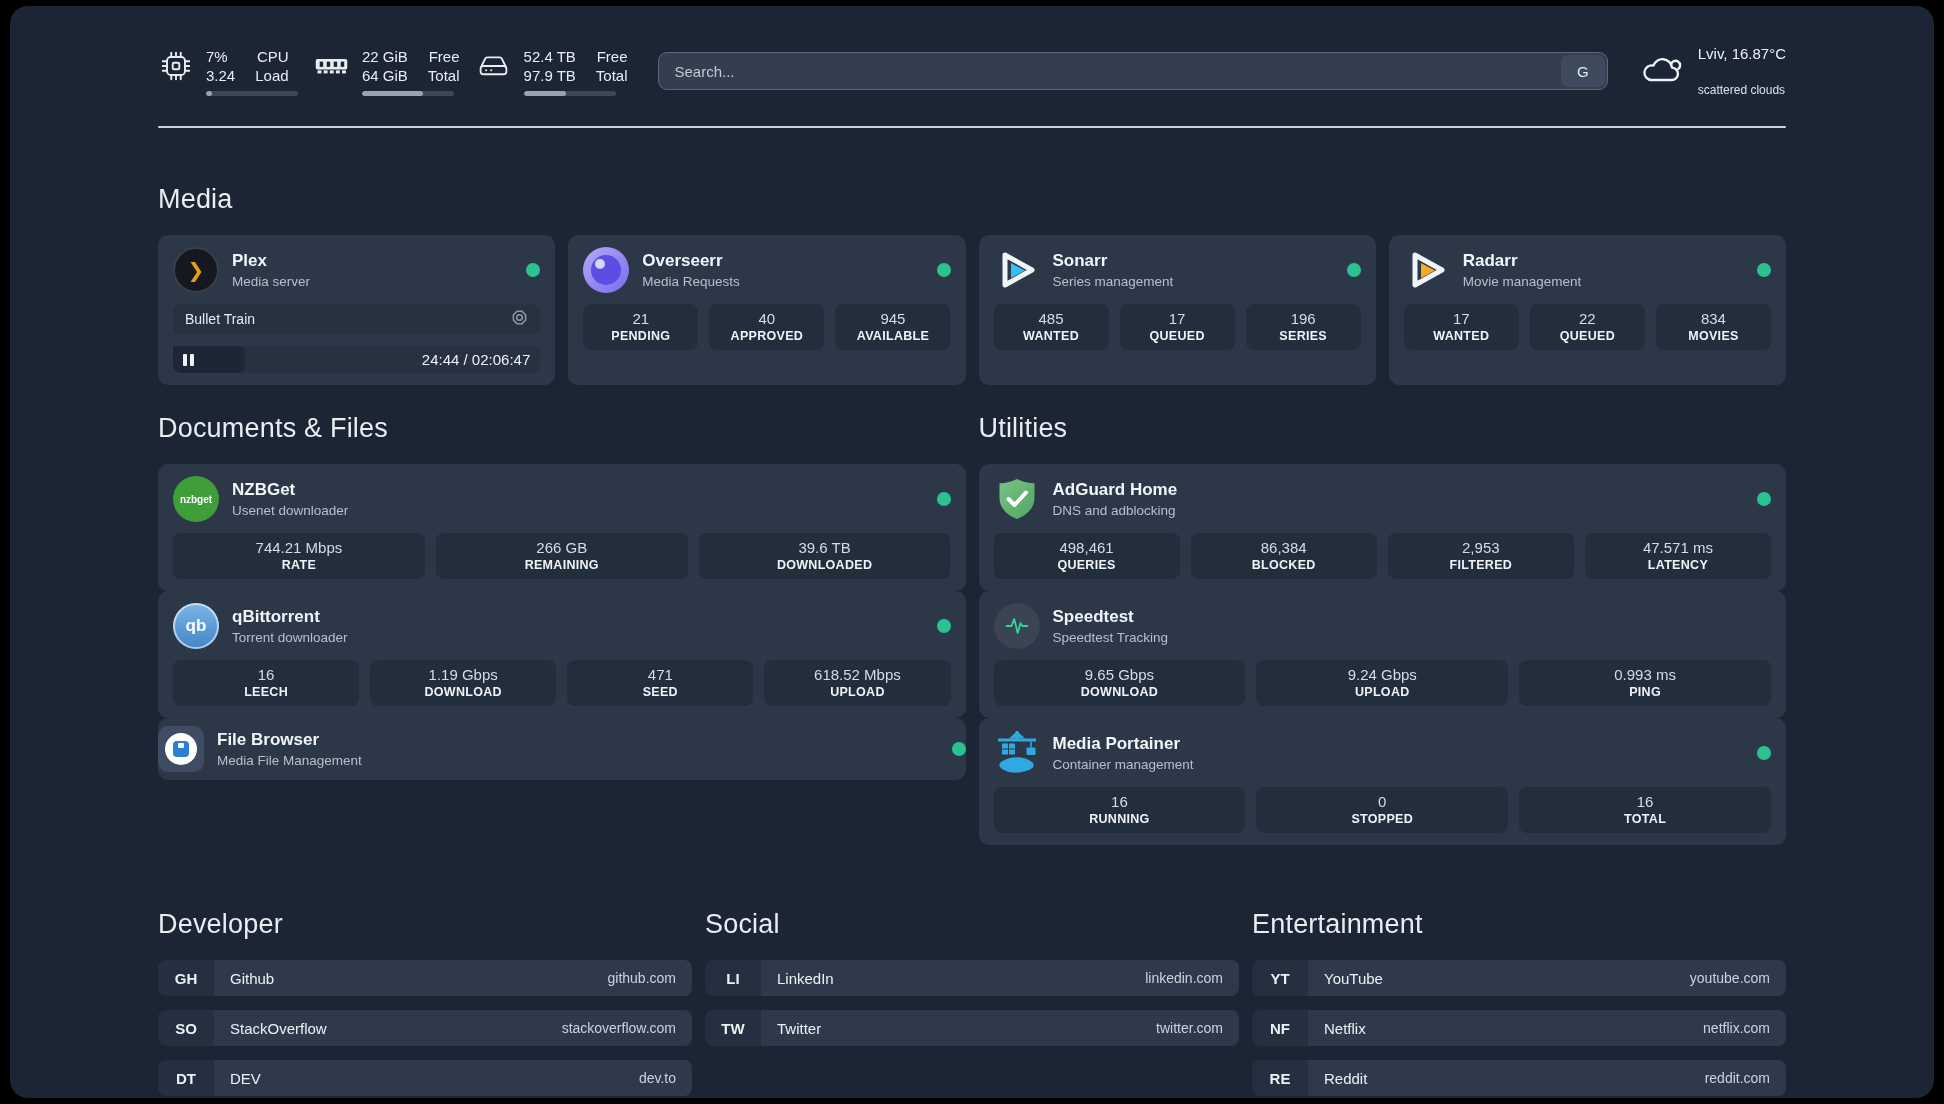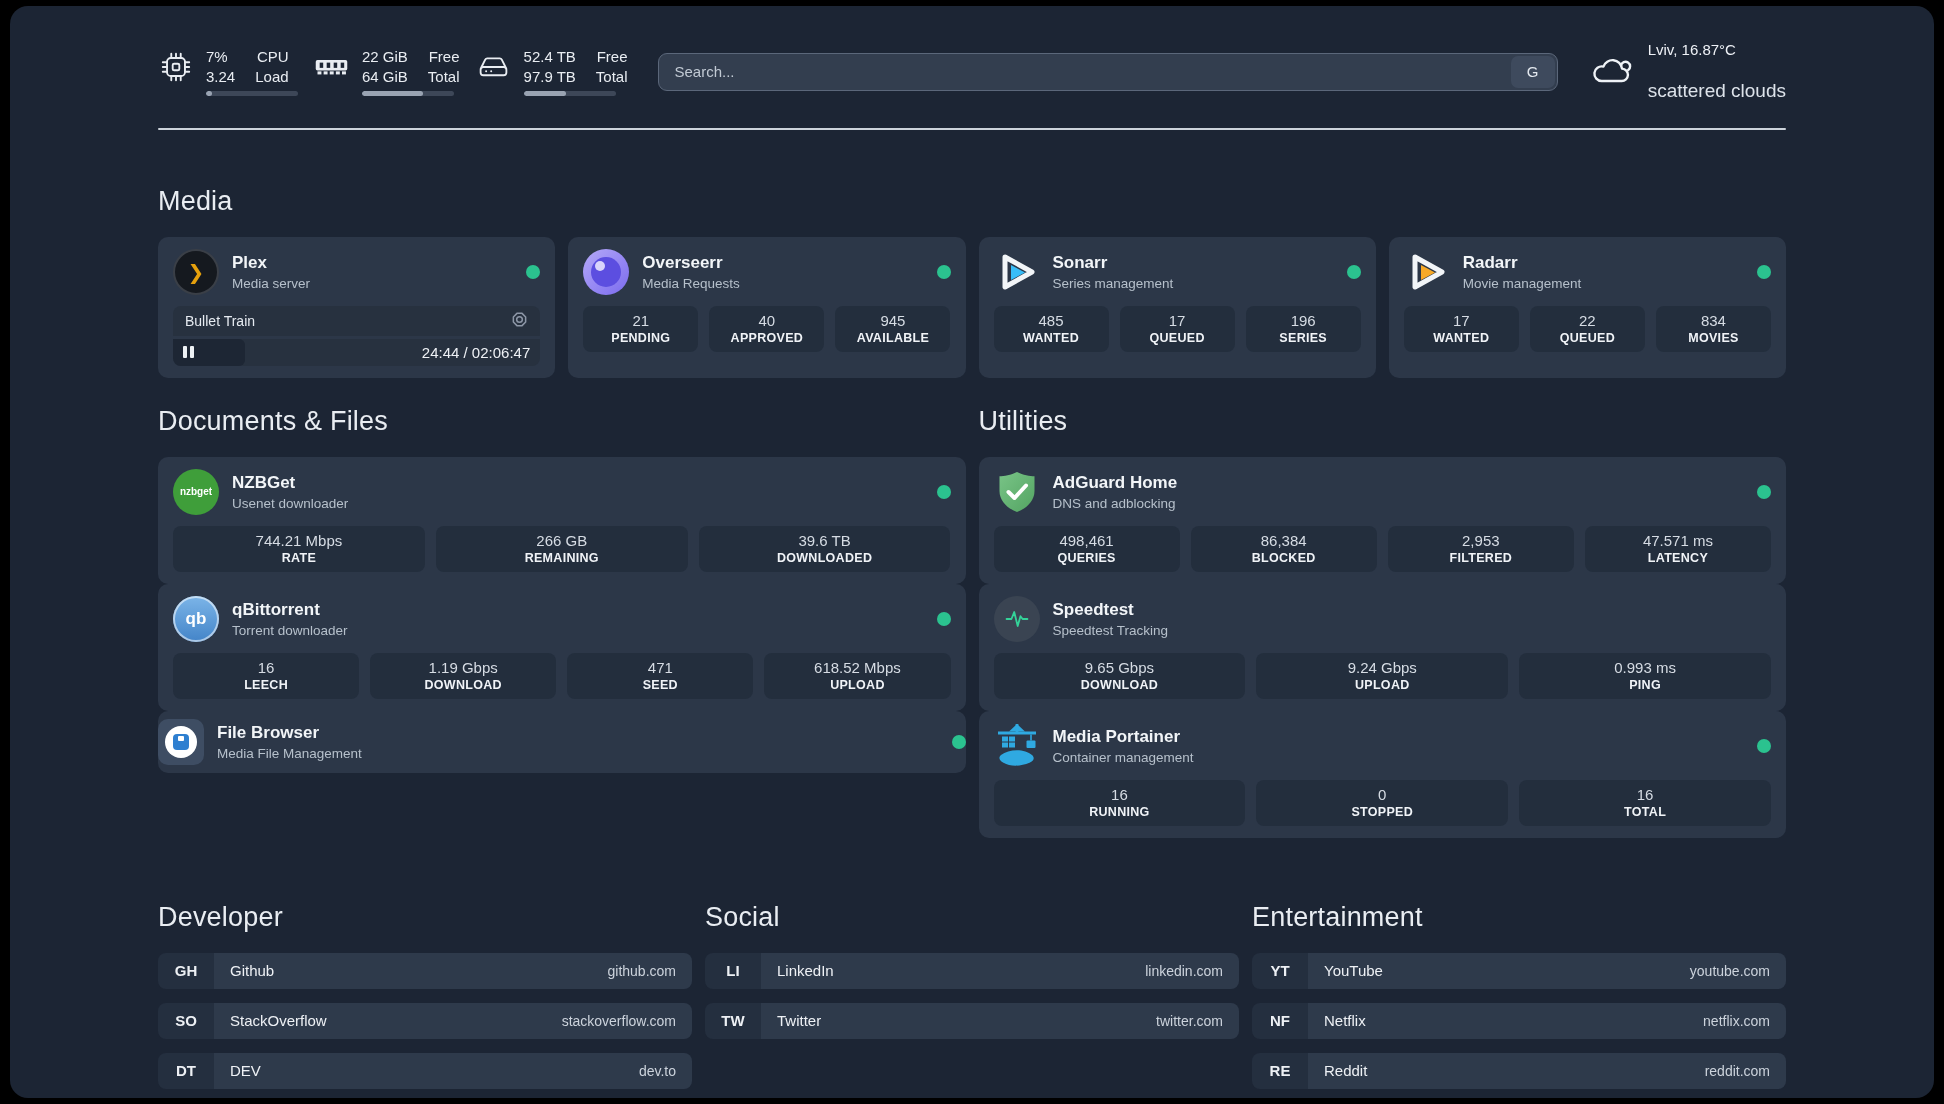--- a/index.html
+++ b/index.html
@@ -26,21 +26,21 @@
     border:1px solid #5b677a; border-radius:9px; overflow:hidden; }
   .searchbar input { flex:1; background:transparent; border:none; outline:none;
     color:#e4e9ef; padding:0 16px; font-size:15px; font-family:inherit; }
   .searchbar input::placeholder { color:#c2cad4; }
   .search-engine { width:44px; margin:2px; border-radius:7px; background:#3e4a5d;
     display:flex; align-items:center; justify-content:center; color:#e4e9ef; font-size:15px; cursor:pointer; }
 
   .weather { display:flex; align-items:center; gap:14px; }
   .weather-text { display:flex; flex-direction:column; line-height:1.35;gap:18px; }
   .weather-line1 { font-size:15px; color:#eef1f6; }
-  .weather-line2 { font-size:19px; color:#dde3ea; }
+  .weather-line2 { font-size:12px; color:#dde3ea; }
 
   .divider { margin-top:24px; height:2px; background:#ccd3db; border-radius:1px; }
 
   
   .section-title { font-size:27px; font-weight:500; color:#e9edf2; letter-spacing:.2px; }
   .media-section { margin-top:56px; }
   .media-grid { display:grid; grid-template-columns:repeat(4,1fr); gap:13px; margin-top:20px; }
 
   .card { background:#2c3748; border-radius:10px; padding:12px 15px; }
   .card-head { display:flex; align-items:center; gap:13px; }
@@ -52,21 +52,21 @@
   .stats-row { display:flex; gap:11px; margin-top:11px; }
   .stat { flex:1; background:#232e3d; border-radius:8px; padding:6px 4px 7px; text-align:center; }
   .stat-value { font-size:15px; color:#d6dce4; }
   .stat-label { font-size:12.5px; color:#f0f3f7; font-weight:700; margin-top:2px; letter-spacing:.3px; }
 
   
   .plex-media { margin-top:11px; }
   .plex-title-row { background:#27313f; border-radius:8px 8px 0 0; padding:5px 12px;
     display:flex; align-items:center; justify-content:space-between; font-size:14px; color:#e6ebf1; }
   .plex-progress { position:relative; background:#27313f; border-radius:0 0 8px 8px; height:27px;
-    margin-top:3px; display:flex; align-items:center; }
+    margin-top:12px; display:flex; align-items:center; }
   .plex-progress-fill { position:absolute; left:0; top:0; bottom:0; background:#1d2634; border-radius:0 6px 6px 8px; }
   .pause { position:relative; z-index:1; margin-left:10px; display:flex; gap:3.5px; cursor:pointer; }
   .pause span { width:3.5px; height:12px; background:#eef2f6; border-radius:1px; }
   .plex-time { margin-left:auto; position:relative; z-index:1; font-size:15px; color:#eef1f5; padding-right:10px; }
 
   .columns { display:grid; grid-template-columns:1fr 1fr; gap:13px; margin-top:28px; }
   .col-stack { display:flex; flex-direction:column; margin-top:20px; }
   .card.slim { padding:8px 0; }
 
   

